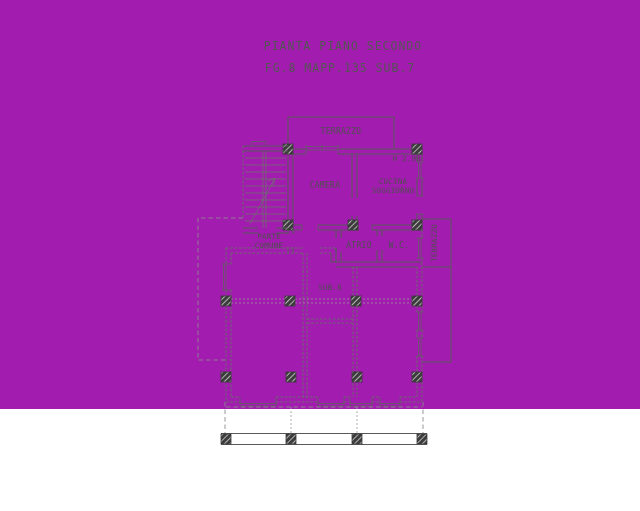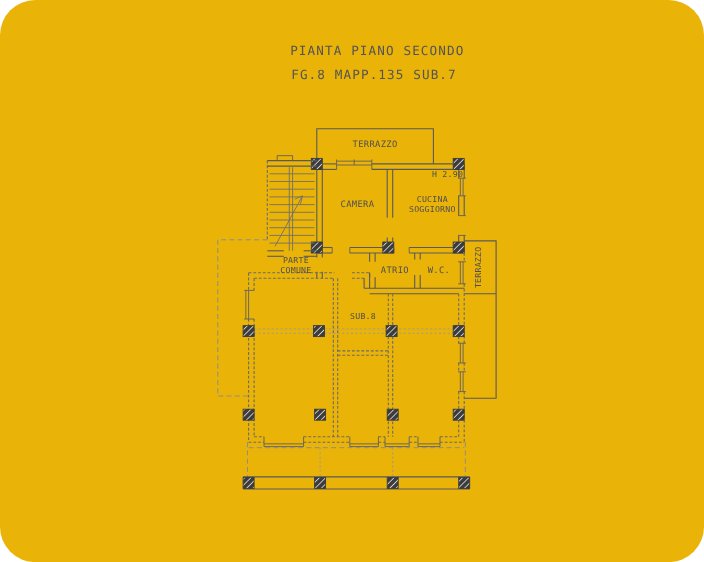--- a/index.html
+++ b/index.html
@@ -1,20 +1,20 @@
 <!DOCTYPE html>
 <html><head>
 <meta charset="utf-8">
 <style>
   html,body{margin:0;padding:0;}
   body{
     width:640px;height:511px;background:#ffffff;overflow:hidden;
     font-family:"DejaVu Sans Mono","Liberation Mono",monospace;
   }
-  .stage{position:relative;width:640px;height:511px;background:#eab308;border-radius:32px;}
+  .stage{position:relative;width:640px;height:409px;background:#a21caf;}
   svg{position:absolute;left:0;top:0;}
   
   .w   {stroke:#5a5a5a;stroke-width:1;fill:none;}
   .wl  {stroke:#6b6b6b;stroke-width:1;fill:none;stroke-dasharray:2.6 1.7;}
   .bd  {stroke:#8d8d8d;stroke-width:0.9;fill:none;stroke-dasharray:4.5 3;}
   .gr  {stroke:#9a9a9a;stroke-width:0.8;fill:none;stroke-dasharray:2 2;}
   .win {stroke:#5f5f5f;stroke-width:0.8;fill:none;}
   .st  {stroke:#6e6e6e;stroke-width:0.8;fill:none;}
   .pillar{fill:url(#hatch);stroke:#3a3a3a;stroke-width:0.8;}
   text{fill:#4f4f4f;}

